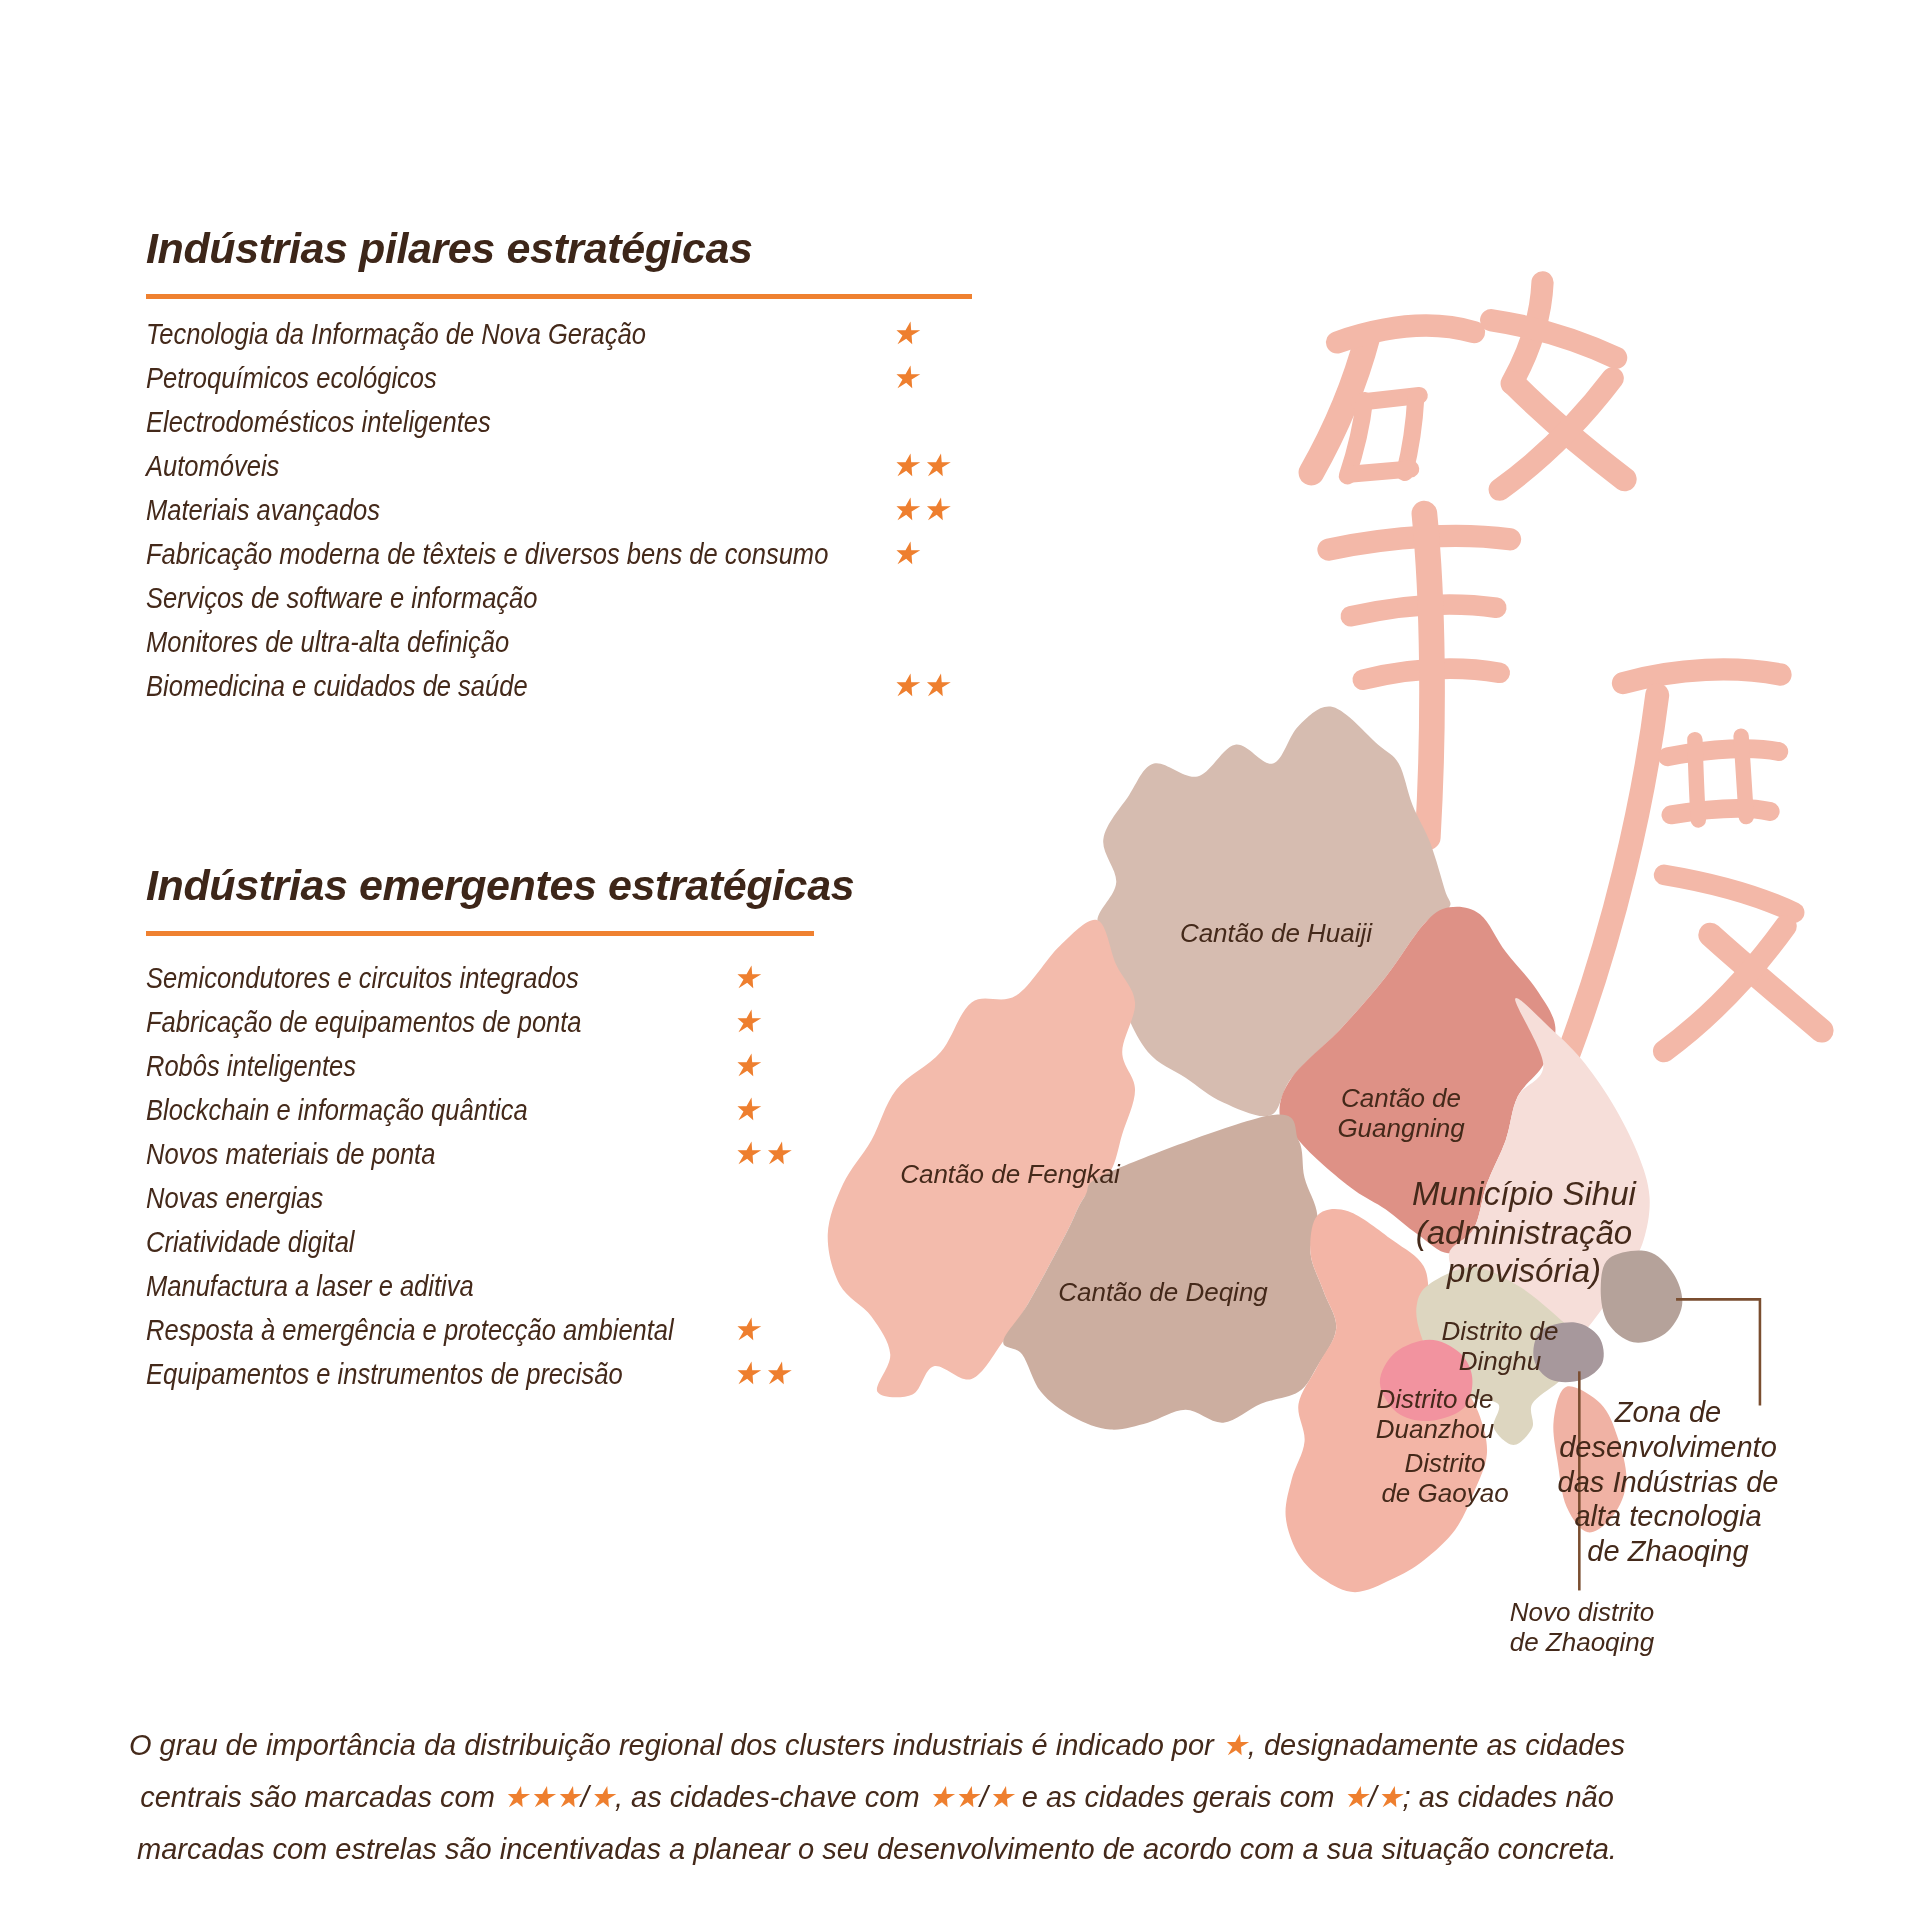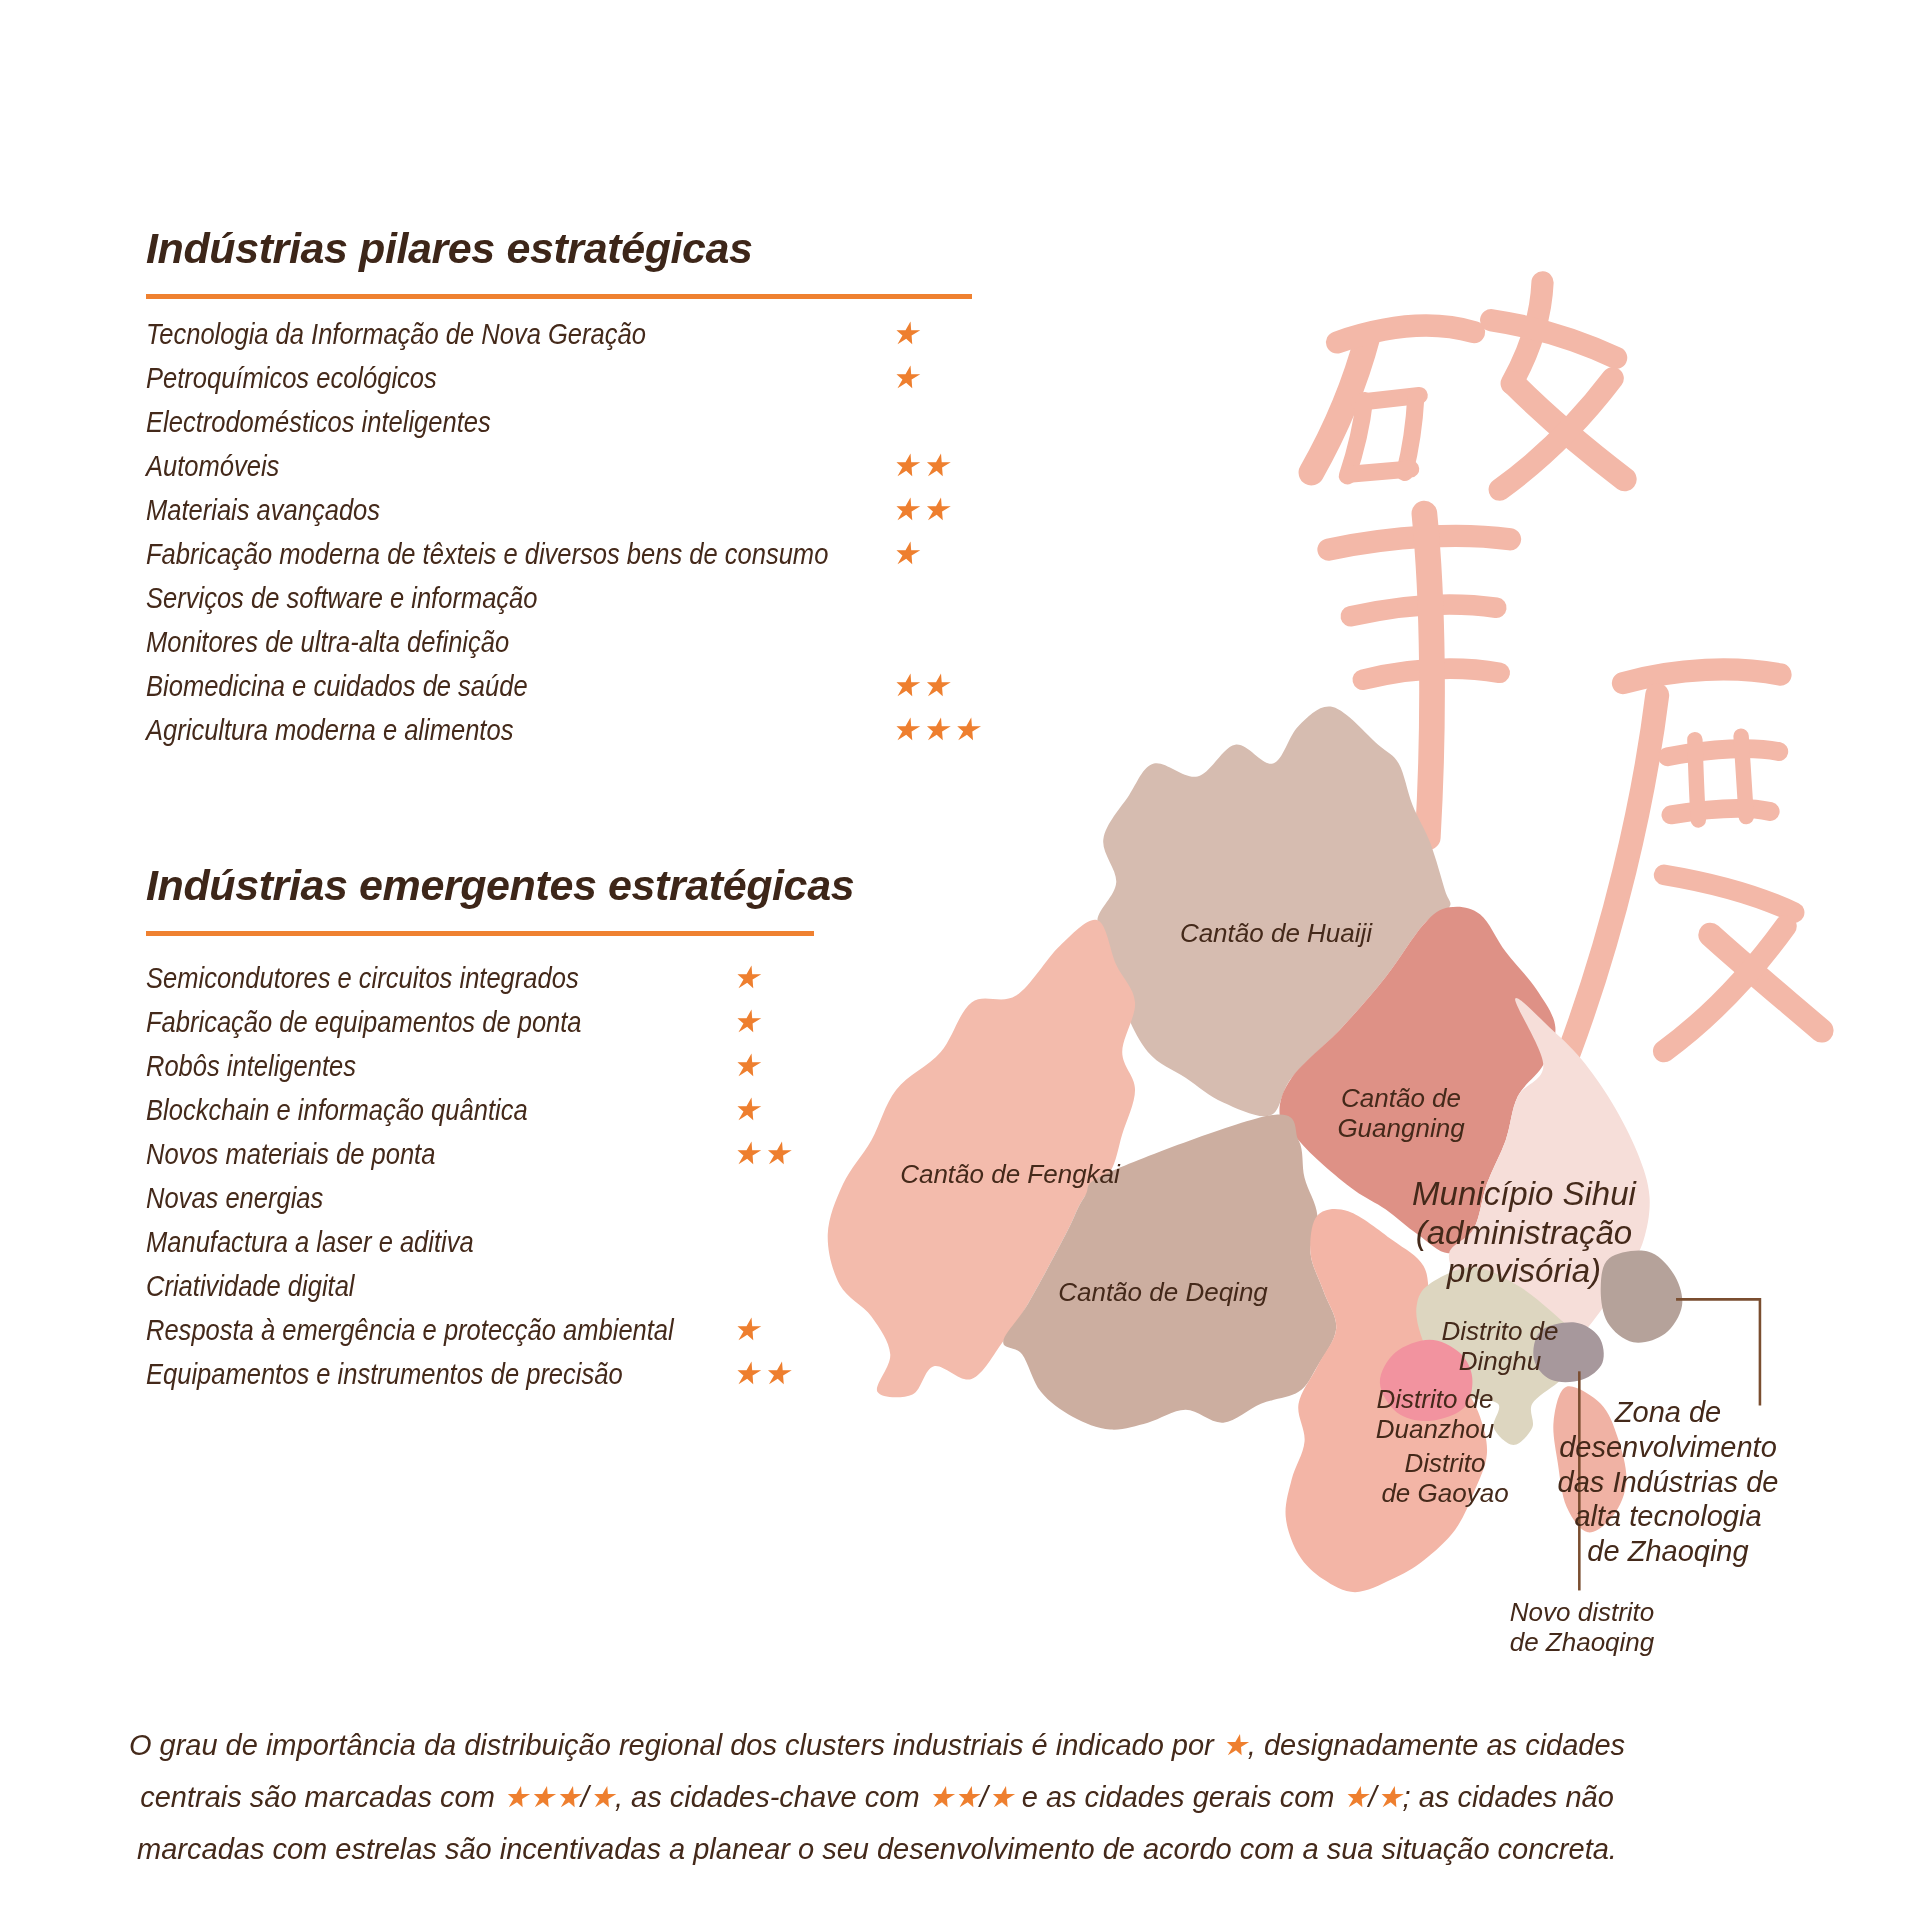--- a/index.html
+++ b/index.html
@@ -136,24 +136,20 @@
       <div class="ind-row">
         <span class="ind-label">Monitores de ultra-alta definição</span>
         <span class="ind-stars"></span>
       </div>
 
       <div class="ind-row">
         <span class="ind-label">Biomedicina e cuidados de saúde</span>
         <span class="ind-stars">★★</span>
       </div>
 
-      <div class="ind-row">
-        <span class="ind-label">Agricultura moderna e alimentos</span>
-        <span class="ind-stars">★★★</span>
-      </div>
     </div>
 
   <div class="sec-title" id="emerging-title">Indústrias emergentes estratégicas</div>
   <div class="sec-rule" id="emerging-rule"></div>
   <div class="ind-list" id="emerging-list">
 
       <div class="ind-row">
         <span class="ind-label">Semicondutores e circuitos integrados</span>
         <span class="ind-stars">★</span>
       </div>
@@ -177,26 +173,26 @@
         <span class="ind-label">Novos materiais de ponta</span>
         <span class="ind-stars">★★</span>
       </div>
 
       <div class="ind-row">
         <span class="ind-label">Novas energias</span>
         <span class="ind-stars"></span>
       </div>
 
       <div class="ind-row">
+        <span class="ind-label">Criatividade digital</span>
+        <span class="ind-stars"></span>
+      </div>
+
+      <div class="ind-row">
         <span class="ind-label">Manufactura a laser e aditiva</span>
-        <span class="ind-stars"></span>
-      </div>
-
-      <div class="ind-row">
-        <span class="ind-label">Criatividade digital</span>
         <span class="ind-stars"></span>
       </div>
 
       <div class="ind-row">
         <span class="ind-label">Resposta à emergência e protecção ambiental</span>
         <span class="ind-stars">★</span>
       </div>
 
       <div class="ind-row">
         <span class="ind-label">Equipamentos e instrumentos de precisão</span>

